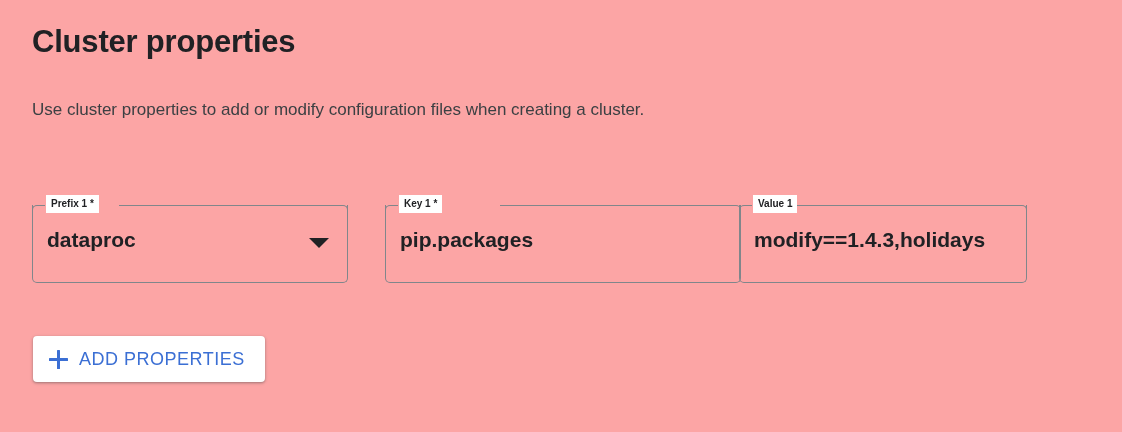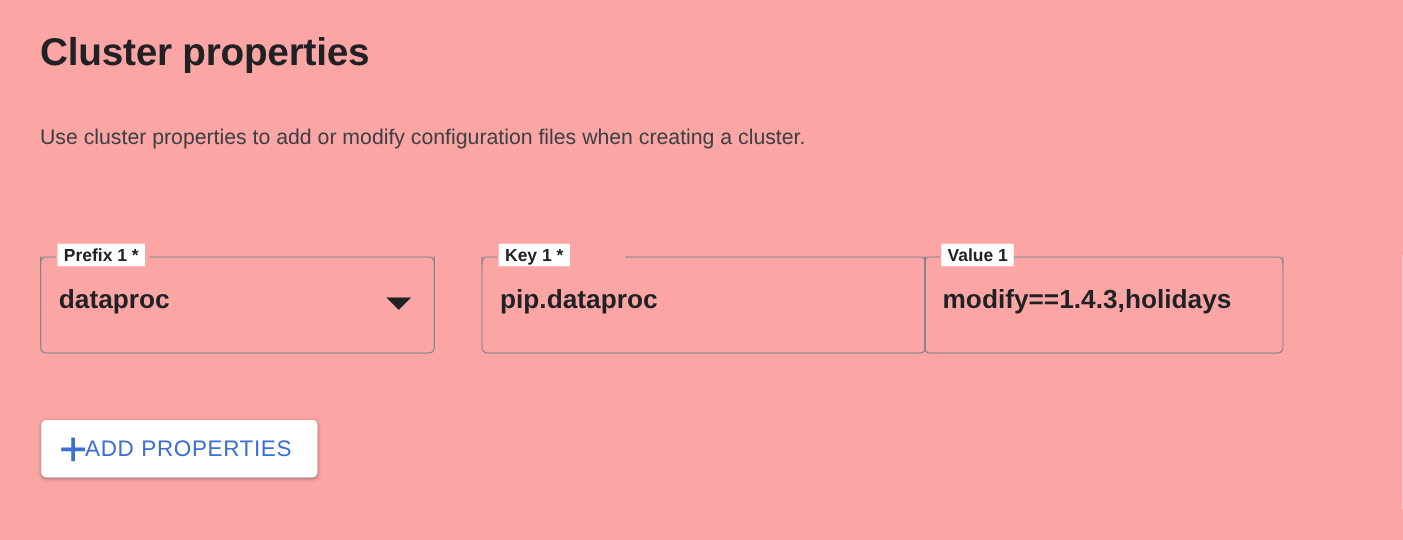--- a/index.html
+++ b/index.html
@@ -97,21 +97,21 @@
     border-left: none;
     border-radius: 0 5px 0 0;
   }
 
   .field-label {
     position: absolute;
     top: -10px;
     left: 14px;
     padding: 0 5px;
     background: #ffffff;
-    font-size: 14px;
+    font-size: 10px;
     line-height: 18px;
     font-weight: 700;
     color: #202124;
     white-space: nowrap;
   }
 
   .field-value {
     position: absolute;
     left: 15px;
     right: 14px;
@@ -143,20 +143,21 @@
 
   
   .add-button {
     position: absolute;
     left: 33px;
     top: 336px;
     height: 46px;
     padding: 0 20px 0 16px;
     display: flex;
     align-items: center;
+    gap: 11px;
     background: #ffffff;
     border: none;
     border-radius: 4px;
     box-shadow: 0 1px 2px 0 rgba(60,64,67,0.30), 0 1px 3px 1px rgba(60,64,67,0.15);
     cursor: pointer;
     font-family: "Liberation Sans", sans-serif;
   }
   .plus-icon {
     position: relative;
     width: 19px;
@@ -213,21 +214,21 @@
       <span class="dropdown-arrow"></span>
     </div>
 
     <div class="field f2">
       <div class="outline">
         <span class="top-left" style="width:12px;"></span>
         <span class="top-right" style="width:240px;"></span>
         <span class="side"></span>
       </div>
       <div class="field-label">Key 1 *</div>
-      <div class="field-value">pip.dataproc</div>
+      <div class="field-value">pip.packages</div>
     </div>
 
     <div class="field f3">
       <div class="outline">
         <span class="top-left" style="width:12px;"></span>
         <span class="top-right" style="width:237px;"></span>
         <span class="side"></span>
       </div>
       <div class="field-label">Value 1</div>
       <div class="field-value">modify==1.4.3,holidays</div>

